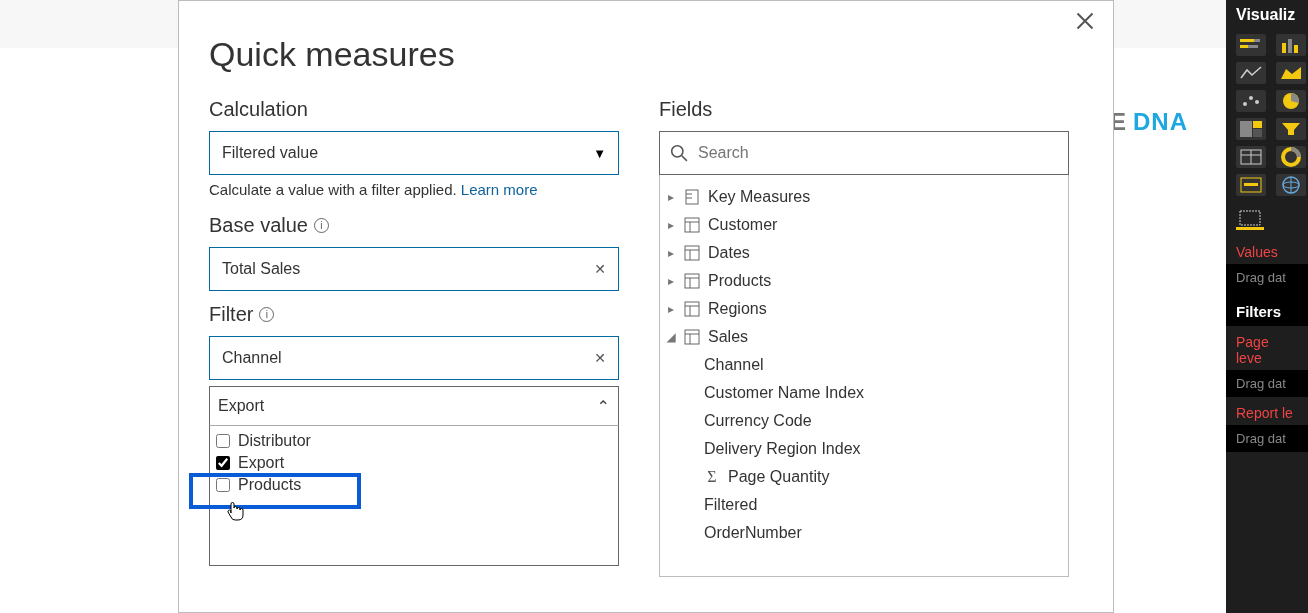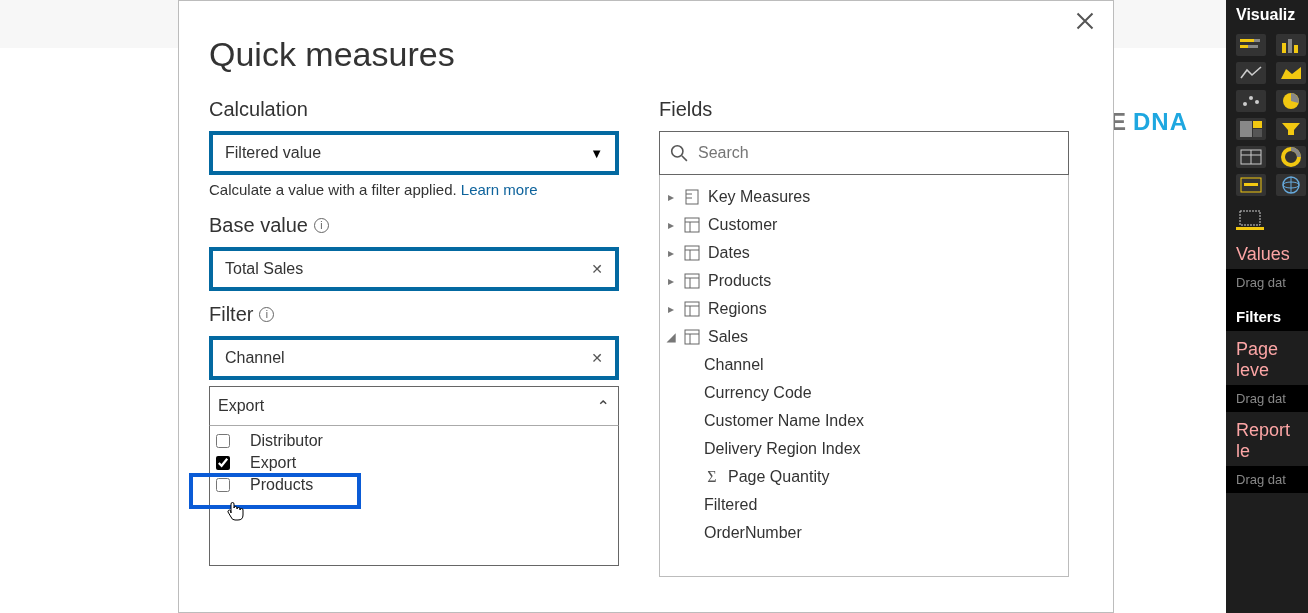--- a/index.html
+++ b/index.html
@@ -9,51 +9,51 @@
   .brand { position: absolute; right: 38px; top: 108px; font-size: 24px; font-weight: 700; letter-spacing: 1px; color: #1ea7e0; display: flex; gap: 6px; }
   .brand-e { color: #777; }
   .dialog { position: absolute; left: 178px; top: 0; width: 936px; height: 613px; background: #fff; border: 1px solid #bcbcbc; padding: 34px 30px 0 30px; }
   .close-x { position: absolute; right: 18px; top: 10px; width: 20px; height: 20px; cursor: pointer; }
   .dlg-title { font-size: 34px; font-weight: 300; color: #333; margin-bottom: 24px; }
   .columns { display: flex; gap: 40px; }
   .col-left { width: 410px; }
   .col-right { width: 410px; }
   .section-label { font-size: 20px; color: #333; margin-bottom: 10px; display: flex; align-items: center; gap: 6px; }
   .info-circle { width: 15px; height: 15px; border: 1px solid #666; border-radius: 50%; font-size: 10px; display: inline-flex; align-items: center; justify-content: center; color: #555; }
-  .select-box, .input-box { width: 100%; height: 44px; border: 4px solid #0369a1; background: #fff; display: flex; align-items: center; padding: 0 12px; font-size: 16px; color: #333; position: relative; }
+  .select-box, .input-box { width: 100%; height: 44px; border: 1px solid #0369a1; background: #fff; display: flex; align-items: center; padding: 0 12px; font-size: 16px; color: #333; position: relative; }
   .select-box .caret { margin-left: auto; font-size: 13px; color: #000; }
   .helper-text { font-size: 15px; color: #333; margin-top: 6px; margin-bottom: 16px; }
   .helper-text .link { color: #0e639c; cursor: pointer; margin-top: 12px; }
   .input-box .clear-x { margin-left: auto; color: #555; cursor: pointer; font-size: 14px; }
   .mb-12 { margin-bottom: 12px; }
   .mb-6 { margin-bottom: 6px; }
   .filter-expand { width: 100%; height: 40px; border: 1px solid #666; border-bottom: 1px solid #aaa; background: #fff; display: flex; align-items: center; padding: 0 8px; font-size: 16px; }
   .filter-expand .chev { margin-left: auto; font-size: 16px; color: #444; }
   .options-box { width: 100%; border: 1px solid #666; border-top: none; background: #fff; height: 140px; padding: 4px 6px; }
-  .options-box label { display: flex; align-items: center; gap: 20px; font-size: 16px; color: #333; padding: 2px 0; cursor: pointer; }
+  .options-box label { display: flex; align-items: center; gap: 8px; font-size: 16px; color: #333; padding: 2px 0; cursor: pointer; }
   .options-box input[type=checkbox] { width: 14px; height: 14px; accent-color: #000; }
   .highlight-box { position: absolute; border: 4px solid #0a5bd6; pointer-events: none; }
   .cursor-icon { position: absolute; pointer-events: none; }
   .search-box { width: 100%; height: 44px; border: 1px solid #666; background: #fff; display: flex; align-items: center; padding: 8px 10px; gap: 10px; }
   .search-box input { flex: 1; border: none; outline: none; font-size: 16px; color: #333; }
   .tree { border: 1px solid #bcbcbc; border-top: none; height: 402px; overflow: hidden; padding: 8px 4px; }
   .tree ul { list-style: none; }
   .tree li { font-size: 16px; color: #333; padding: 5px 2px; display: flex; align-items: center; gap: 8px; white-space: nowrap; }
   .tree .arrow { width: 10px; color: #777; font-size: 12px; display: inline-block; text-align: center; }
   .tree .ticon { width: 16px; height: 16px; display: inline-flex; }
   .tree .children li { padding-left: 40px; }
   .tree .sigma { font-family: "Times New Roman", serif; font-size: 16px; color: #555; width: 16px; text-align: center; }
   
   .viz-pane { position: absolute; right: 0; top: 0; width: 82px; height: 613px; background: #1e1e1e; color: #ddd; overflow: hidden; }
   .viz-title { font-size: 16px; font-weight: 600; color: #fff; padding: 6px 10px; }
   .viz-icons { display: grid; grid-template-columns: repeat(2, 30px); gap: 6px 10px; padding: 4px 10px 10px 10px; }
   .vicon { width: 30px; height: 22px; background: #333; border-radius: 2px; display: flex; align-items: center; justify-content: center; }
   .vicon svg { display: block; }
   .matrix-sel { margin: 2px 10px 6px 10px; width: 28px; height: 22px; border-bottom: 3px solid #f2c811; display: flex; align-items: center; justify-content: center; }
-  .side-label { font-size: 18px; color: #fca5a5; padding: 8px 10px 4px; }
+  .side-label { font-size: 14px; color: #ef4444; padding: 8px 10px 4px; }
   .side-well { font-size: 13px; color: #888; padding: 6px 10px; background: #000000; }
   .filters-h { font-size: 15px; font-weight: 600; color: #fff; padding: 12px 10px 6px; background: #000; }
 </style>
 </head>
 <body>
 
 <div class="canvas-bg">
   <div class="brand">
     <span class="brand-e">E</span>
     <span>DNA</span>
@@ -193,24 +193,24 @@
                   <line x1="6" y1="5" x2="6" y2="15" stroke="#666"></line>
                 </svg>
               </span>
               <span>Sales</span>
             </li>
             <ul class="children">
               <li>
                 <span>Channel</span>
               </li>
               <li>
+                <span>Customer Name Index</span>
+              </li>
+              <li>
                 <span>Currency Code</span>
-              </li>
-              <li>
-                <span>Customer Name Index</span>
               </li>
               <li>
                 <span>Delivery Region Index</span>
               </li>
               <li>
                 <span class="sigma">Σ</span>
                 <span>Page Quantity</span>
               </li>
               <li>
                 <span>Filtered</span>

